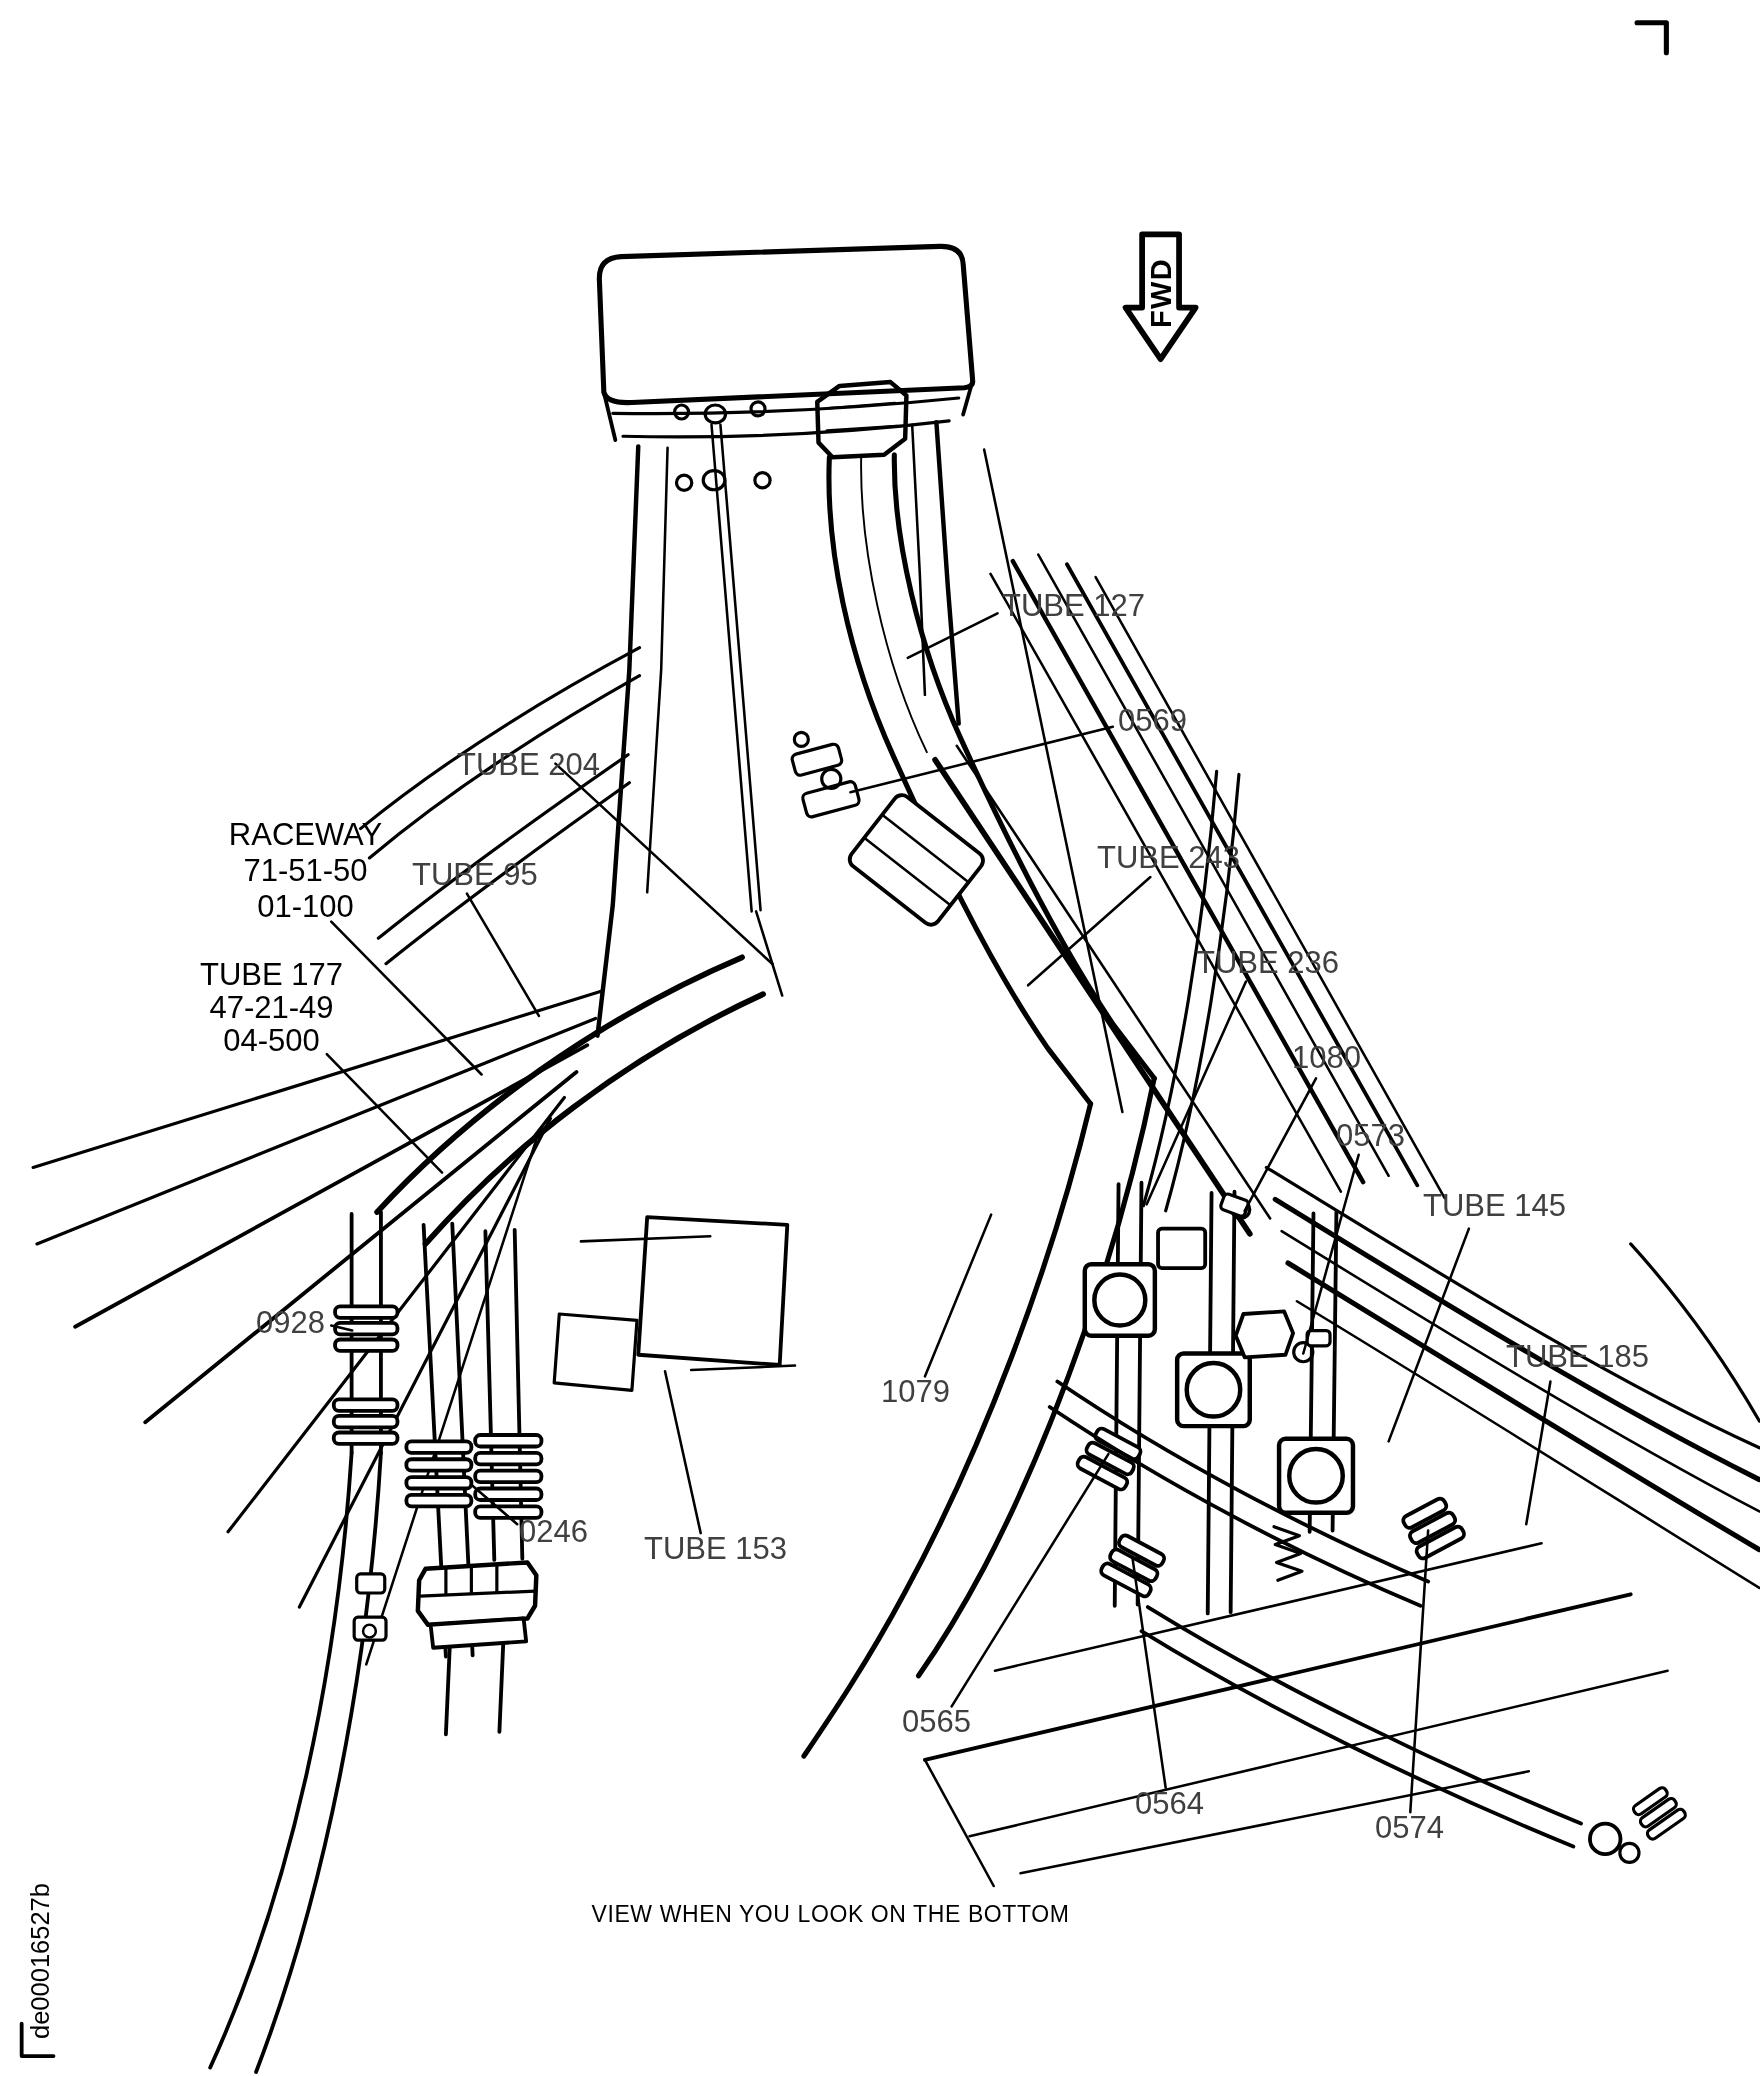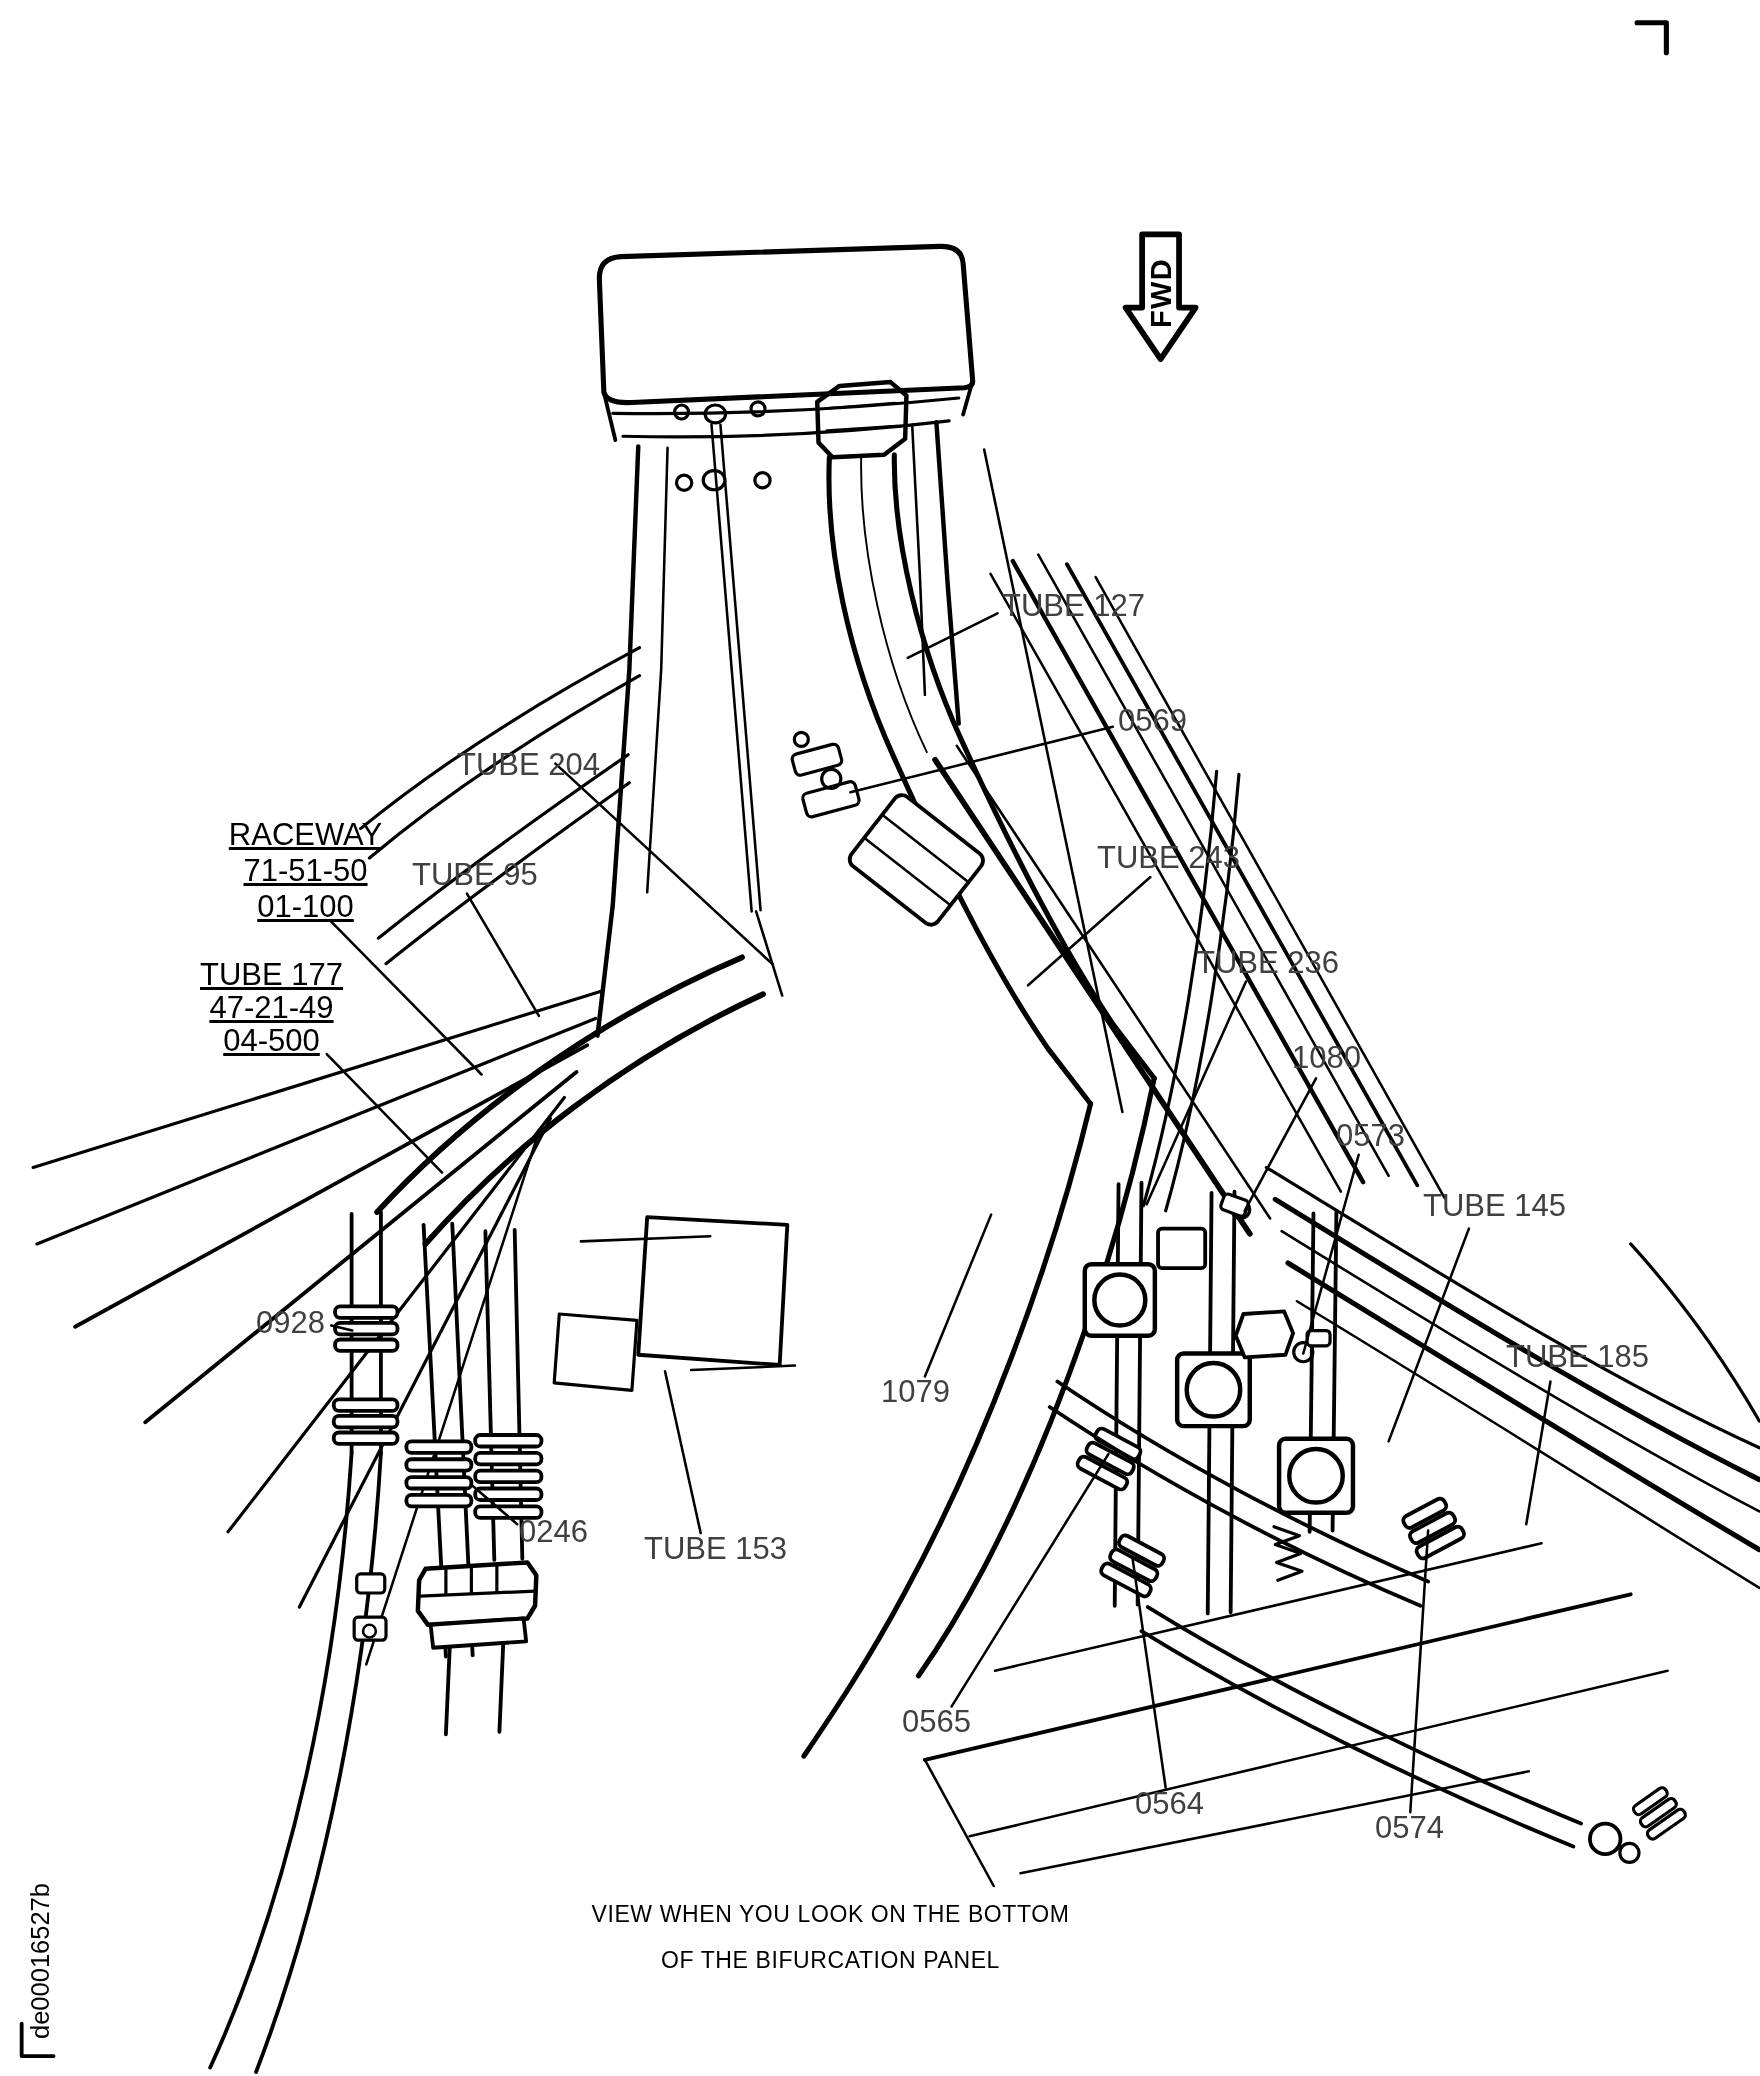--- a/index.html
+++ b/index.html
@@ -18,21 +18,20 @@
     font-size:31px;
     line-height:32px;
     white-space:nowrap;
     color:#404040;
   }
   .label-block{
     position:absolute;
     font-size:31px;
     text-align:center;
     color:#000;
-    text-decoration:underline;
   }
   .label-block span{display:block;}
   #raceway-block span{line-height:36px;}
   #tube177-block span{line-height:33px;}
   .caption-line{
     position:absolute;
     left:512px;
     width:637px;
     text-align:center;
     font-size:23px;
@@ -337,18 +336,17 @@
   <div class="label" style="left:1506px;top:1341px">TUBE 185</div>
   <div class="label" style="left:256px;top:1307px">0928</div>
   <div class="label" style="left:519px;top:1516px">0246</div>
   <div class="label" style="left:644px;top:1533px">TUBE 153</div>
   <div class="label" style="left:881px;top:1376px">1079</div>
   <div class="label" style="left:902px;top:1706px">0565</div>
   <div class="label" style="left:1135px;top:1788px">0564</div>
   <div class="label" style="left:1375px;top:1812px">0574</div>
 
   <div class="caption-line" style="top:1894px">VIEW WHEN YOU LOOK ON THE BOTTOM</div>
-  <div class="caption-line" style="top:1940px">OF THE BIFURCATION PANEL</div>
 
   <div id="doc-code">de00016527b</div>
 
 </div>
 
 
 </body></html>

